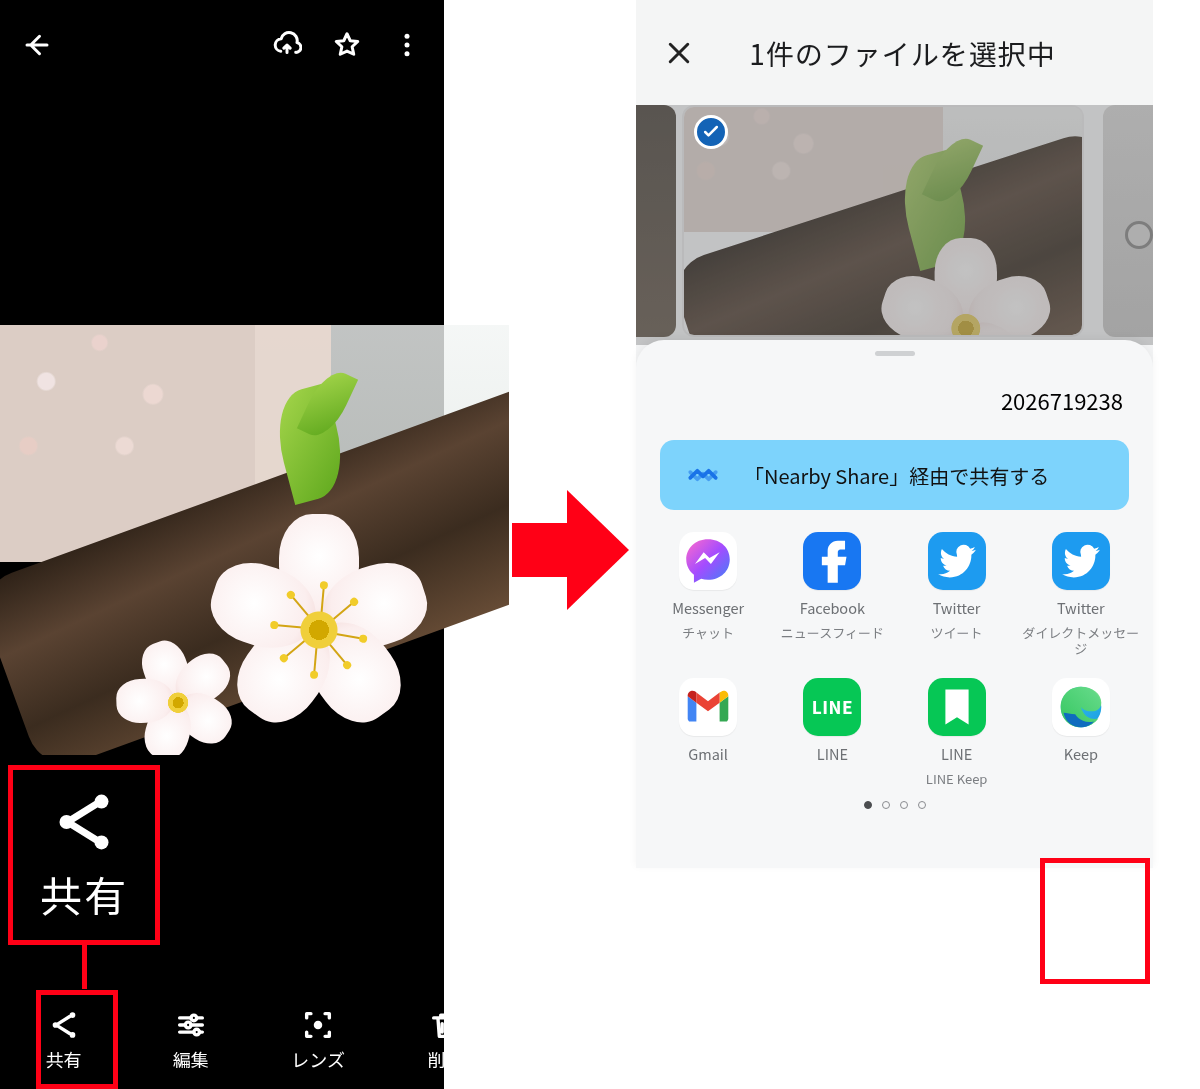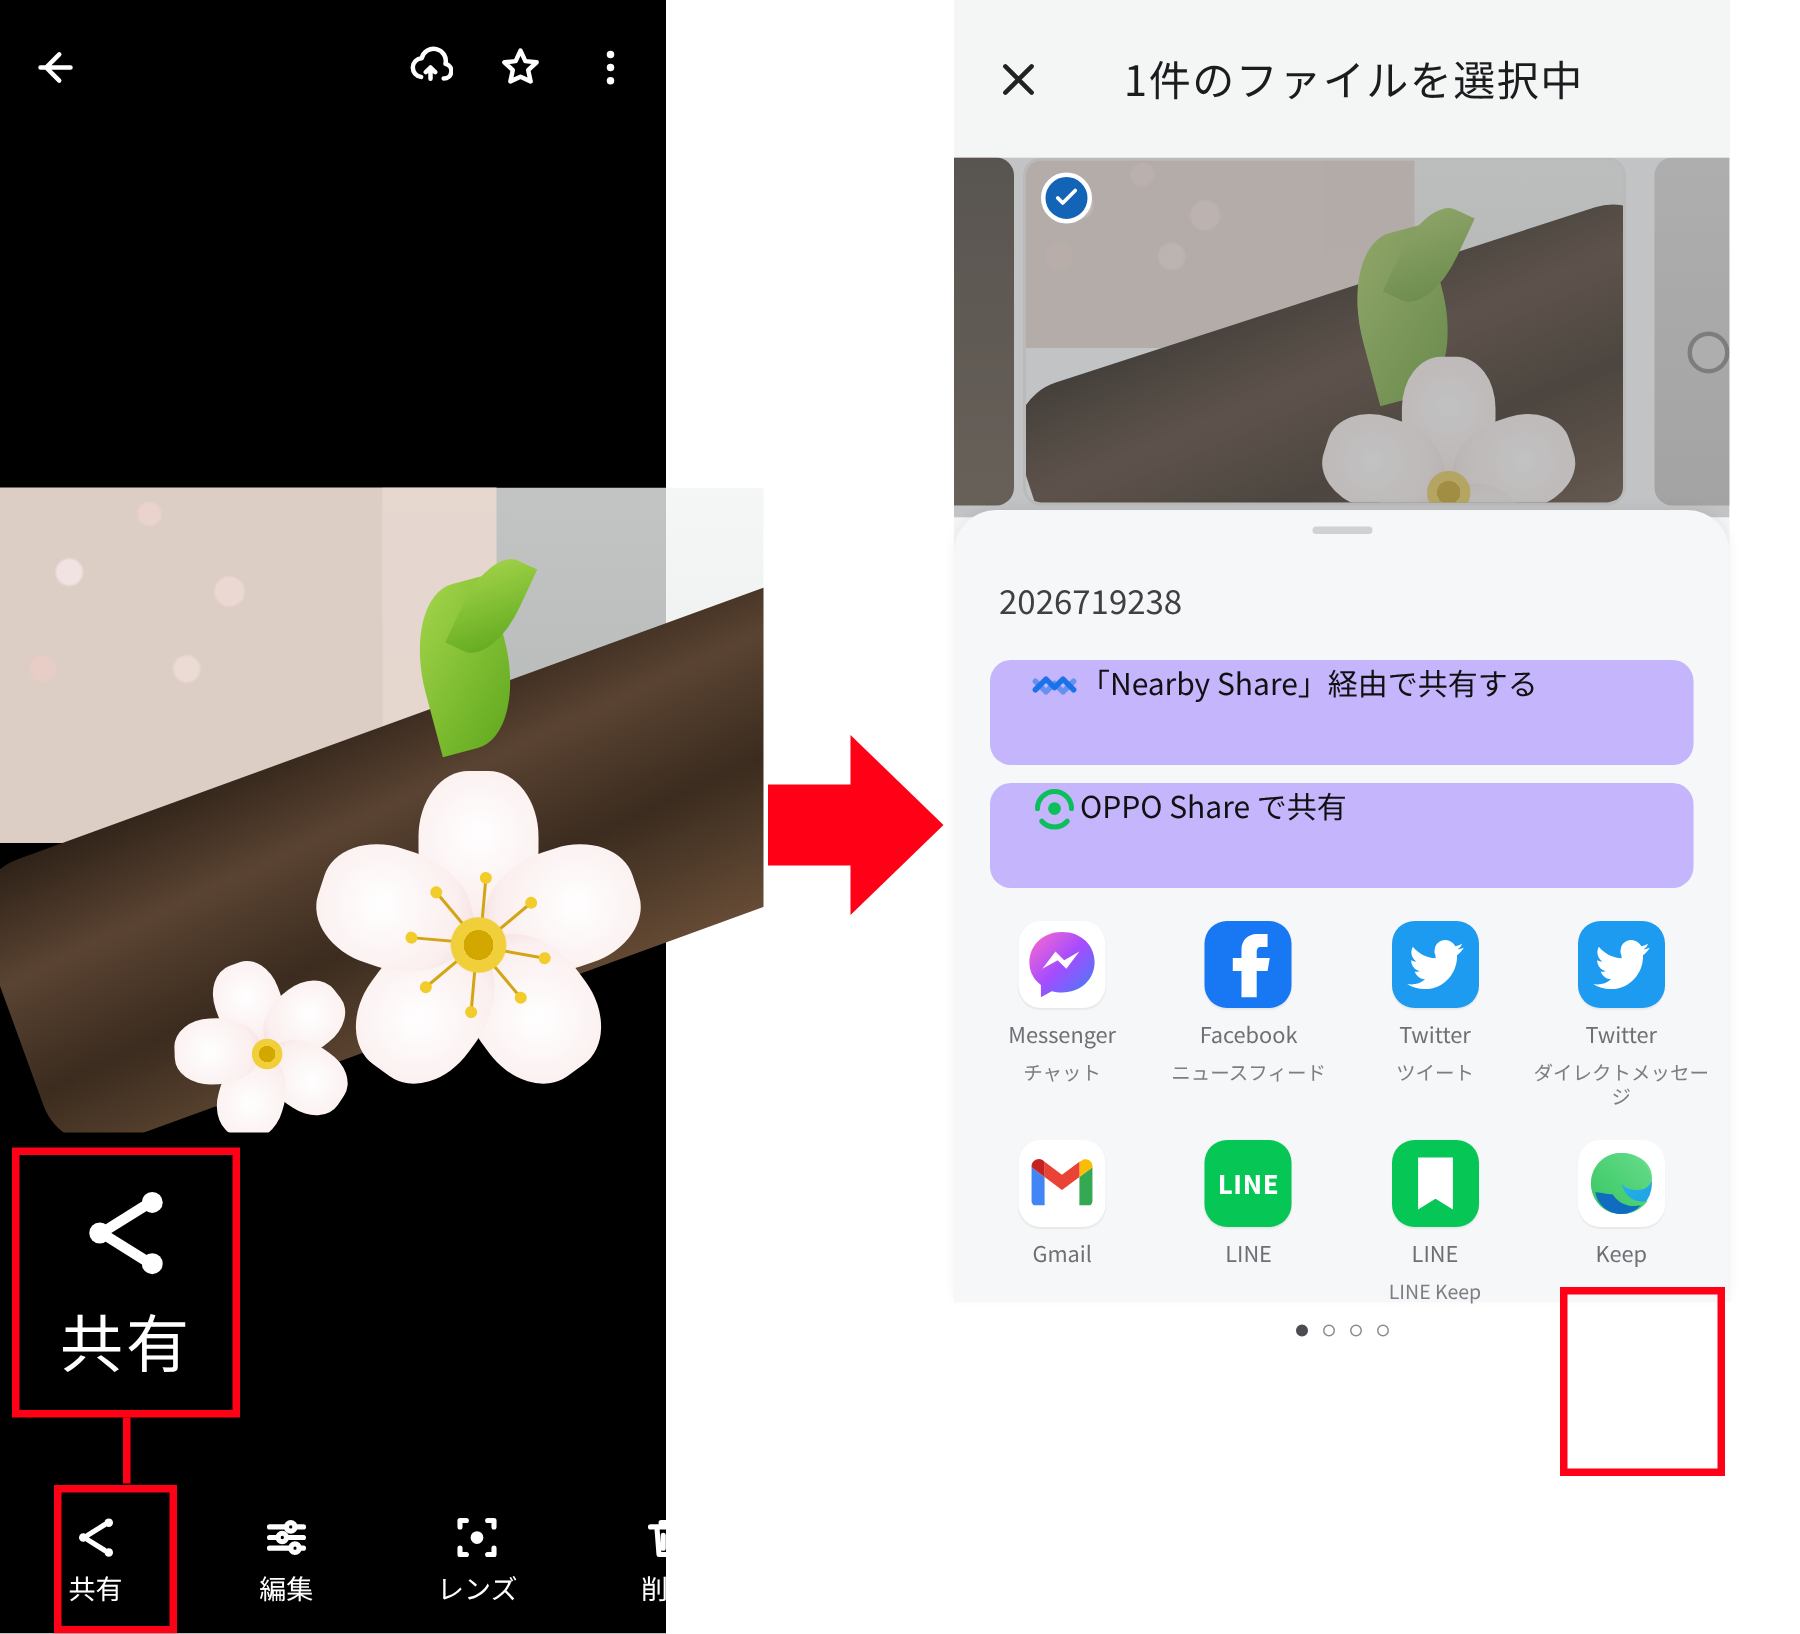--- a/index.html
+++ b/index.html
@@ -72,22 +72,22 @@
   .pick-row .photo-area .branch{ transform:rotate(-18deg) scale(.95);} 
   .checkmark{ position:absolute; left:58px; top:115px; width:34px; height:34px; border-radius:50%; background:#1363b6; display:flex; align-items:center; justify-content:center; border:3px solid #fff;}
   .checkmark svg{ width:20px; height:20px;}
   .pick-side{ position:absolute; left:-8px; top:0; width:48px; height:232px; background:linear-gradient(#4f453b,#6a5a49); border-radius:0 12px 12px 0;}
   .pick-side2{ position:absolute; right:-10px; top:0; width:60px; height:232px; background:linear-gradient(#ddd,#ccc); border-radius:12px 0 0 12px;}
   .ring{ position:absolute; right:0px; top:116px; width:28px; height:28px; border:3px solid #8b8b8b; border-radius:50%; background:#ddd;}
   .dim{ position:absolute; left:0; top:0; width:100%; height:100%; background:rgba(120,120,120,.38);}
 
   .sheet{ position:absolute; left:0; top:340px; width:517px; bottom:0; background:#f6f7f8; border-radius:28px 28px 0 0; box-shadow:0 -2px 8px rgba(0,0,0,.05);}
   .grab{ width:40px; height:5px; background:#cfd1d3; border-radius:3px; margin:11px auto 0;}
-  .snum{ padding:28px 30px 12px; font-size:22px; color:#404040;}
-  .card{ margin:12px 24px 0; background:#c4b5fd; border-radius:14px; height:70px; display:flex; align-items:flex-start; padding:0 26px; color:#111;}
+  .snum{ padding:28px 30px 12px; font-size:22px; color:#000000;text-align:right;}
+  .card{ margin:12px 24px 0; background:#7dd3fc; border-radius:14px; height:70px; display:flex; align-items:center; gap:24px; padding:0 26px; color:#111;}
   .card .ic{ width:34px; height:34px; flex:none; display:flex; align-items:center; justify-content:center;}
   .card-label{ font-size:20px;}
 
   .apps{ display:grid; grid-template-columns:repeat(4,1fr); padding:22px 10px 6px; row-gap:20px;}
   .app{ display:flex; flex-direction:column; align-items:center; gap:7px;}
   .app-icon{ width:58px; height:58px; border-radius:15px; background:#fff; display:flex; align-items:center; justify-content:center; box-shadow:0 1px 1px rgba(0,0,0,.06);}
   .app-name{ font-size:14.5px; color:#6d7074; text-align:center;}
   .app-sub{ font-size:13px; color:#7b7e82; text-align:center; line-height:1.25;}
   .hl-edge{ position:absolute; right:3px; top:858px; width:110px; height:126px; border:5px solid #ff0016;}
   .pager{ display:flex; gap:10px; justify-content:center; padding-top:8px;}
@@ -273,29 +273,20 @@
 
     <div class="card">
       <span class="ic">
         <svg viewBox="0 0 24 24">
             <path d="M3 14l5-5 4 4 4-4 5 5" stroke="#1a73e8" stroke-width="2.6" fill="none" stroke-linecap="round" stroke-linejoin="round"></path>
             <path d="M3 10l5 5 4-4 4 4 5-5" stroke="#1a73e8" stroke-width="2.6" fill="none" stroke-linecap="round" stroke-linejoin="round" opacity=".55"></path>
           </svg>
       </span>
       <span class="card-label">「Nearby Share」経由で共有する</span>
     </div>
-    <div class="card">
-      <span class="ic">
-        <svg viewBox="0 0 24 24">
-            <circle cx="12" cy="12" r="3" fill="#0bbf5c"></circle>
-            <path d="M12 4a8 8 0 0 1 8 8M12 4a8 8 0 0 0-8 8M6 18a8 8 0 0 0 12 0" stroke="#0bbf5c" stroke-width="2.4" fill="none" stroke-linecap="round"></path>
-          </svg>
-      </span>
-      <span class="card-label">OPPO Share で共有</span>
-    </div>
 
     <div class="apps">
 
       <div class="app">
         <div class="app-icon bg-msgr">
           <svg viewBox="0 0 40 40">
               <defs>
                 <linearGradient id="mg" x1="0" y1="0" x2="1" y2="1">
                   <stop offset="0" stop-color="#ff6bcb"></stop>
                   <stop offset=".5" stop-color="#a44cff"></stop>

